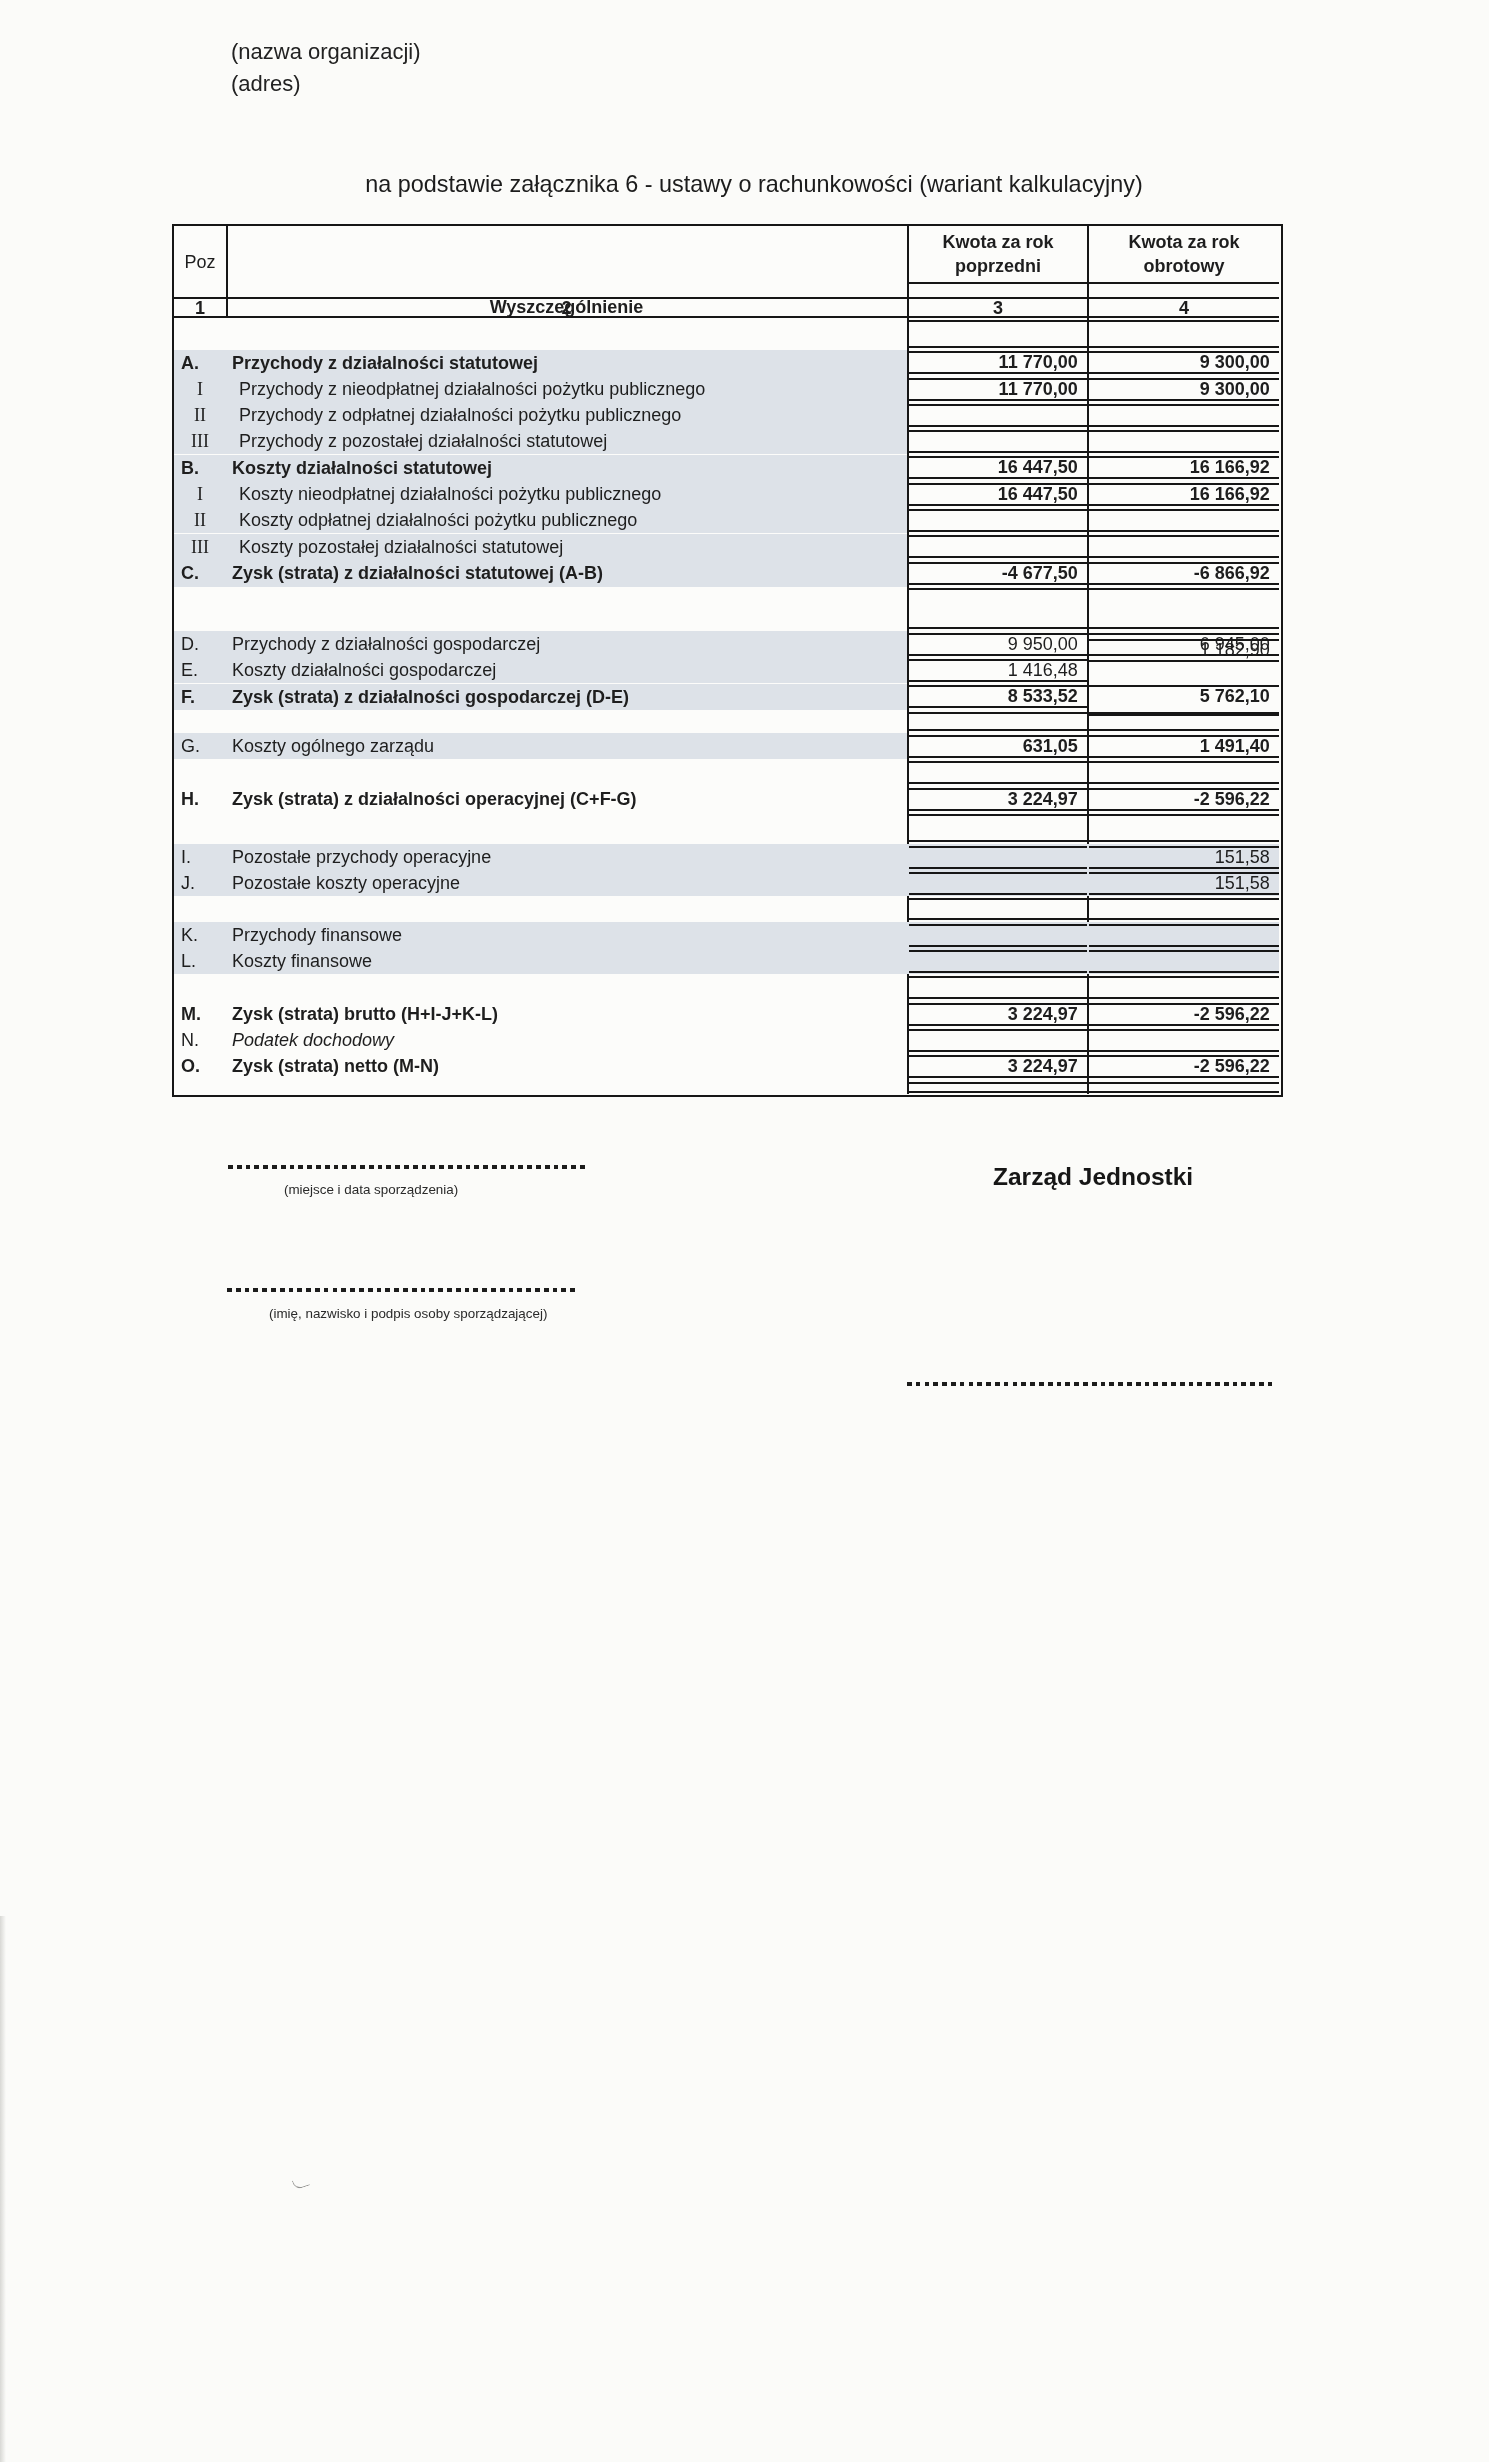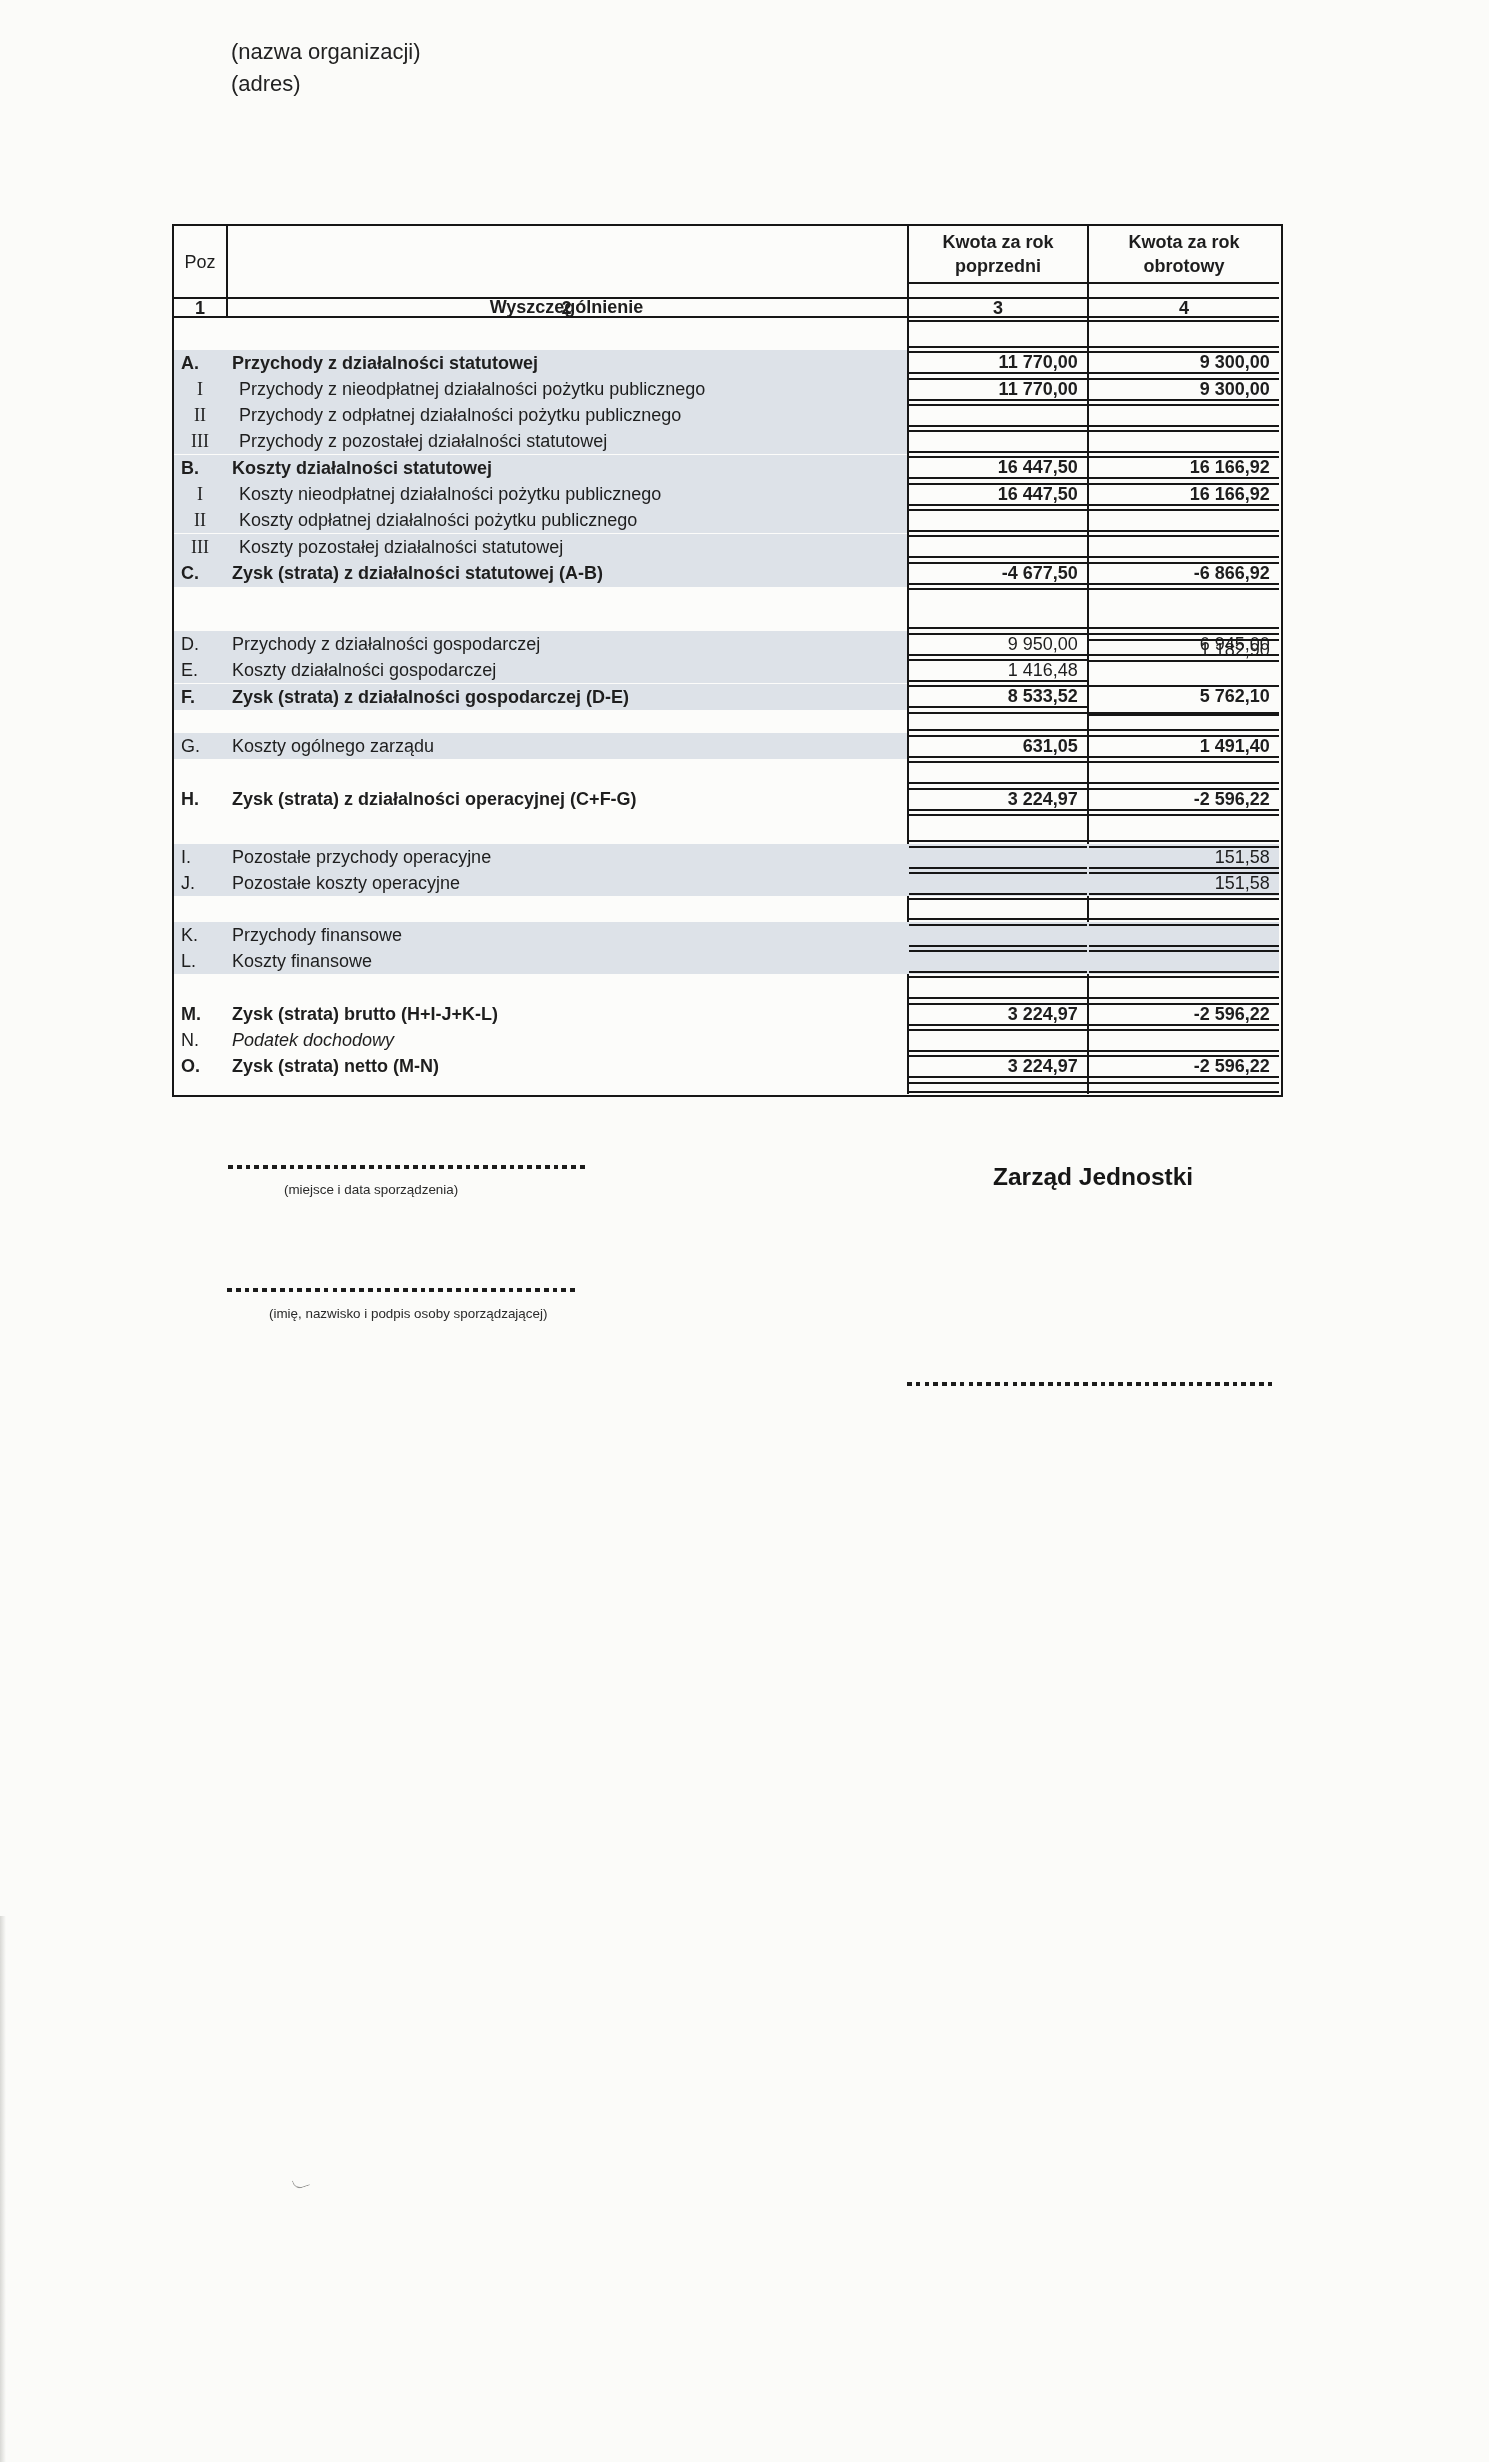--- a/index.html
+++ b/index.html
@@ -81,20 +81,23 @@
 
 <div class="page">
 
   <div class="scan-edge"></div>
 
   <div class="org-block">
     <div class="org-line" style="top:23.4px;">(nazwa organizacji)</div>
     <div class="org-line" style="top:55px;">(adres)</div>
   </div>
 
+  <div class="title-wrap" style="top:171px;">
+    <div class="doc-subtitle">na podstawie załącznika 6 - ustawy o rachunkowości (wariant kalkulacyjny)</div>
+  </div>
 
   <div class="pl-table">
 
     <div class="hdr-poz">Poz</div>
     <div class="hdr-wysz">Wyszczególnienie</div>
     <div class="hdr-col c3">
       <div>Kwota za rok</div>
       <div>poprzedni</div>
     </div>
     <div class="hdr-col c4">

